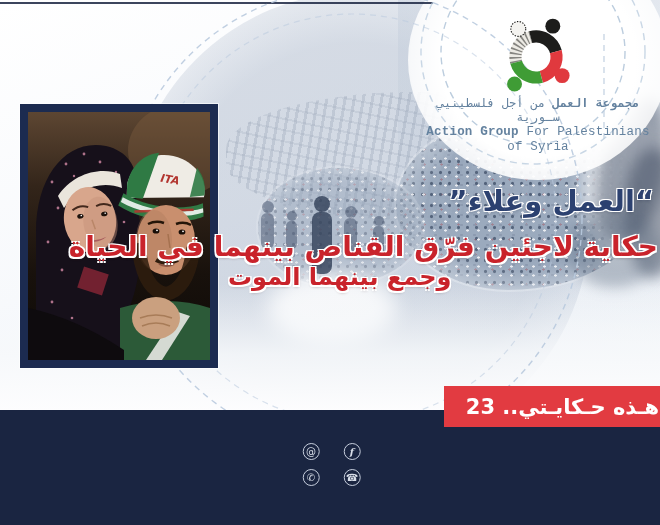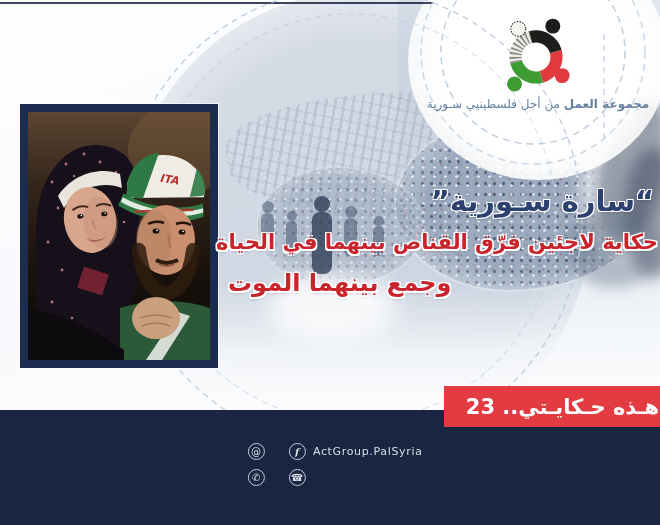--- a/index.html
+++ b/index.html
@@ -44,36 +44,36 @@
   .smoke.s2{left:624px;top:148px;width:58px;height:130px;background:rgba(58,70,92,.5);}
   .smoke.s3{left:568px;top:208px;width:92px;height:80px;background:rgba(88,102,124,.38);}
   .logo-halo{left:408px;top:-60px;width:260px;height:240px;border-radius:50%;
     background:radial-gradient(circle,#ffffff 0 55%,rgba(255,255,255,.85) 72%,rgba(255,255,255,0) 100%);}
   .bottom-fade{left:0;top:284px;width:660px;height:128px;
     background:linear-gradient(180deg,rgba(247,249,251,0) 0%,rgba(247,249,251,.85) 55%,#fdfdfe 100%);}
   svg.arcs{position:absolute;left:0;top:0;width:660px;height:525px;}
 
   
   .logo-mark{position:absolute;left:488px;top:14px;width:96px;height:84px;}
-  .logo-text{position:absolute;left:420px;top:97px;width:236px;text-align:center;color:var(--logo-blue);line-height:1.18;}
+  .logo-text{position:absolute;left:420px;top:97px;width:236px;text-align:center;color:var(--logo-blue);line-height:1.18;font-family:Liberation Mono, monospace;}
   .logo-text .ar{font-size:12px;direction:rtl;}
   .logo-text .en{font-size:12.5px;letter-spacing:.2px;}
   .logo-text b{font-weight:700;}
 
   
   .photo-frame{position:absolute;left:20px;top:104px;width:198px;height:264px;
     border:8px solid #1c2b50;background:#1c2b50;box-shadow:0 0 0 1px rgba(255,255,255,.6);}
   .photo-frame svg{display:block;width:100%;height:100%;}
 
   
   .ttl{position:absolute;white-space:nowrap;font-weight:700;direction:rtl;}
   .ttl.l1{top:184px;right:6px;font-size:29px;color:var(--title-navy);
     text-shadow:-1px -1px 0 #fff,1px -1px 0 #fff,-1px 1px 0 #fff,1px 1px 0 #fff,0 2px 3px rgba(20,30,60,.25);}
-  .ttl.l2{top:230px;right:2px;font-size:21px;color:var(--red-text);margin-left:32px;}
-  .ttl.l3{top:269px;left:228px;font-size:24px;color:var(--red-text);}
+  .ttl.l2{top:230px;right:2px;font-size:28px;color:var(--red-text);margin-left:32px;}
+  .ttl.l3{top:263px;left:228px;font-size:24px;color:var(--red-text);}
   .ttl.l2,.ttl.l3{
     text-shadow:-1.5px -1.5px 0 #fff,1.5px -1.5px 0 #fff,-1.5px 1.5px 0 #fff,1.5px 1.5px 0 #fff,0 2px 3px rgba(60,20,20,.3);}
 
   
   .banner{position:absolute;left:444px;top:386px;width:237px;height:41px;background:var(--red-banner);
     display:flex;align-items:center;justify-content:center;z-index:6;}
   .banner span{color:#fff;font-size:21px;font-weight:700;direction:rtl;}
 
   
   .footer{position:absolute;left:0;top:410px;width:660px;height:115px;background:var(--navy);z-index:5;}
@@ -133,20 +133,21 @@
       <path d="M 72,46 A 22,22 0 0 1 50,68" stroke="#e0393e" stroke-width="13"></path>
       <path d="M 50,68 A 22,22 0 0 1 28,46" stroke="#3f9c35" stroke-width="13"></path>
     </g>
     <circle cx="31" cy="16" r="8" fill="#f4f3f0" stroke="#1d1d1b" stroke-width="1.2" stroke-dasharray="1.5 1.5"></circle>
     <circle cx="68" cy="13" r="8" fill="#1d1d1b"></circle>
     <circle cx="78" cy="66" r="8" fill="#e0393e"></circle>
     <circle cx="27" cy="75" r="8" fill="#3f9c35"></circle>
   </svg>
   <div class="logo-text">
     <div class="ar"><b>مجموعة العمل</b><span> من أجل فلسطينيي سـورية</span></div>
+    <div class="en"><b>Action Group</b><span> For Palestinians of Syria</span></div>
   </div>
 
   <div class="photo-frame">
     <svg viewBox="0 0 182 248" preserveAspectRatio="none">
       <defs>
         <linearGradient id="pbg" x1="0" y1="0" x2="0" y2="1">
           <stop offset="0" stop-color="#5d4632"></stop>
             <stop offset=".3" stop-color="#33251a"></stop>
           <stop offset=".65" stop-color="#18110c"></stop>
             <stop offset="1" stop-color="#0d0a07"></stop>
@@ -207,36 +208,35 @@
       <path d="M128,148 Q138,154 150,148" stroke="#2f1d0e" stroke-width="4" fill="none"></path>
       <path d="M131,152 Q138,156 146,152" stroke="#8c5644" stroke-width="2" fill="none"></path>
       <path d="M92,196 Q140,182 182,196 L182,248 L92,248 Z" fill="#2c5a38"></path>
       <path d="M118,248 L150,200 L162,204 L134,248 Z" fill="#e8e8e4" opacity=".9"></path>
       <ellipse cx="128" cy="206" rx="24" ry="21" fill="#caa07f"></ellipse>
       <path d="M112,206 Q128,200 144,206 M114,214 Q128,208 142,214" stroke="#a87c58" stroke-width="1.5" fill="none"></path>
       <path d="M0,196 Q48,206 96,238 L96,248 L0,248 Z" fill="#0e0b0e"></path>
     </svg>
   </div>
 
-  <div class="ttl l1">“سارة سـورية”</div>
+  <div class="ttl l1">“العمل وعلاء”</div>
   <div class="ttl l2">حكاية لاجئين فرّق القناص بينهما في الحياة</div>
   <div class="ttl l3">وجمع بينهما الموت</div>
 
   <div class="banner">
     <span>هـذه حـكايـتي.. 23</span>
   </div>
 
   <div class="footer">
     <div class="contact">
       <div class="citem">
         <span class="cicon">@</span>
       </div>
       <div class="citem">
         <span class="cicon fb">f</span>
-        <span>ActGroup.PalSyria</span>
       </div>
       <div class="citem">
         <span class="cicon">✆</span>
       </div>
       <div class="citem">
         <span class="cicon">☎</span>
       </div>
     </div>
   </div>
 

